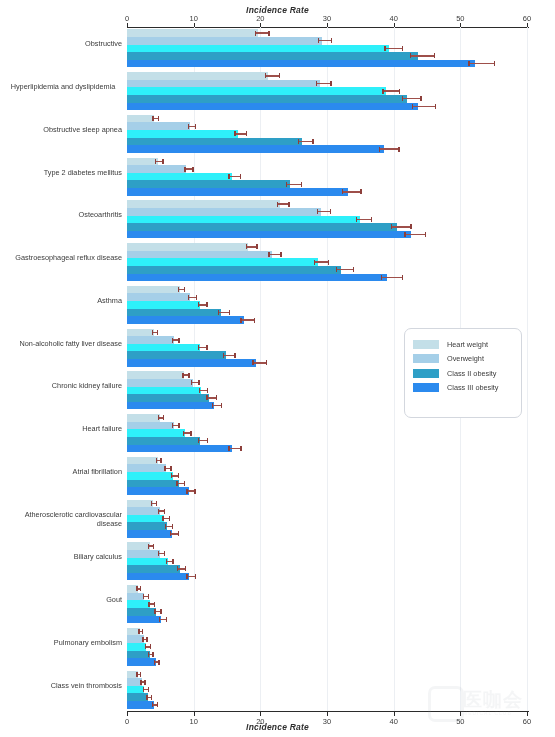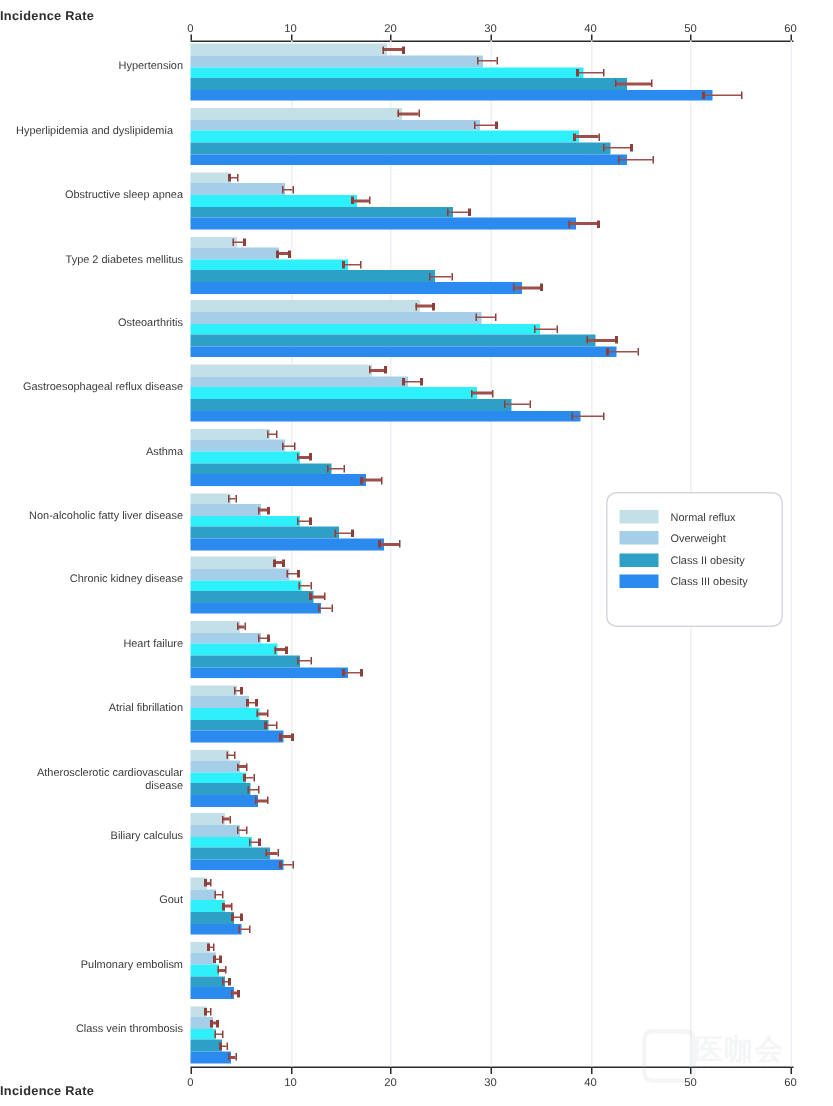--- a/index.html
+++ b/index.html
@@ -14,22 +14,23 @@
   #chart-root{position:absolute;left:0;top:0;width:555px;height:737px;}
 
   
   .axis-title{
     position:absolute;
     font-size:8.5px;
     font-weight:bold;
     color:#2f2f2f;
     letter-spacing:.2px;
     width:100%;
-    text-align:left;
+    text-align:center;
     left:0;
+    font-style:italic;
   }
   #title-top{top:5px;}
   #title-bottom{top:722px;}
 
   
   #plot{
     position:absolute;
     left:127px;top:27px;
     width:400px;height:684px;
   }
@@ -168,29 +169,29 @@
       <div class="tick-label" style="left: 314px; top: 717px;">30</div>
       <div class="tick" style="left: 393.667px; top: 712px;"></div>
       <div class="tick-label" style="left: 380.667px; top: 717px;">40</div>
       <div class="tick" style="left: 460.333px; top: 712px;"></div>
       <div class="tick-label" style="left: 447.333px; top: 717px;">50</div>
       <div class="tick" style="left: 527px; top: 712px;"></div>
       <div class="tick-label" style="left: 514px; top: 717px;">60</div>
     </div>
 
   <div id="cat-labels">
-      <div class="cat-label" style="top: 12.375px;">Hypertension</div>
+      <div class="cat-label" style="top: 12.375px;">Obstructive</div>
       <div class="cat-label" style="top: 55.125px; text-align: center;">Hyperlipidemia and dyslipidemia</div>
       <div class="cat-label" style="top: 97.875px;">Obstructive sleep apnea</div>
       <div class="cat-label" style="top: 140.625px;">Type 2 diabetes mellitus</div>
       <div class="cat-label" style="top: 183.375px;">Osteoarthritis</div>
       <div class="cat-label" style="top: 226.125px;">Gastroesophageal reflux disease</div>
       <div class="cat-label" style="top: 268.875px;">Asthma</div>
       <div class="cat-label" style="top: 311.625px;">Non-alcoholic fatty liver disease</div>
-      <div class="cat-label" style="top: 354.375px;">Chronic kidney disease</div>
+      <div class="cat-label" style="top: 354.375px;">Chronic kidney failure</div>
       <div class="cat-label" style="top: 397.125px;">Heart failure</div>
       <div class="cat-label" style="top: 439.875px;">Atrial fibrillation</div>
       <div class="cat-label" style="top: 482.625px;">Atherosclerotic cardiovascular disease</div>
       <div class="cat-label" style="top: 525.375px;">Biliary calculus</div>
       <div class="cat-label" style="top: 568.125px;">Gout</div>
       <div class="cat-label" style="top: 610.875px;">Pulmonary embolism</div>
       <div class="cat-label" style="top: 653.625px;">Class vein thrombosis</div>
     </div>
 
   <div id="plot">
@@ -518,21 +519,21 @@
       <div class="errcap" style="left: 24px; top: 667.725px;"></div>
       <div class="bar" style="top: 674.025px; width: 26.6667px; background: rgb(43, 138, 238);"></div>
       <div class="errbar" style="left: 24.6667px; width: 5.33333px; top: 677.125px;"></div>
       <div class="errcap" style="left: 24.6667px; top: 675.325px;"></div>
       <div class="errcap" style="left: 30px; top: 675.325px;"></div>
     </div>
 
   <div id="legend">
       <div class="legend-row">
         <div class="legend-swatch" style="background: rgb(195, 223, 232);"></div>
-        <div class="legend-text">Normal reflux</div>
+        <div class="legend-text">Heart weight</div>
       </div>
       <div class="legend-row">
         <div class="legend-swatch" style="background: rgb(165, 207, 232);"></div>
         <div class="legend-text">Overweight</div>
       </div>
       <div class="legend-row">
         <div class="legend-swatch" style="background: rgb(46, 159, 198);"></div>
         <div class="legend-text">Class II obesity</div>
       </div>
       <div class="legend-row">

